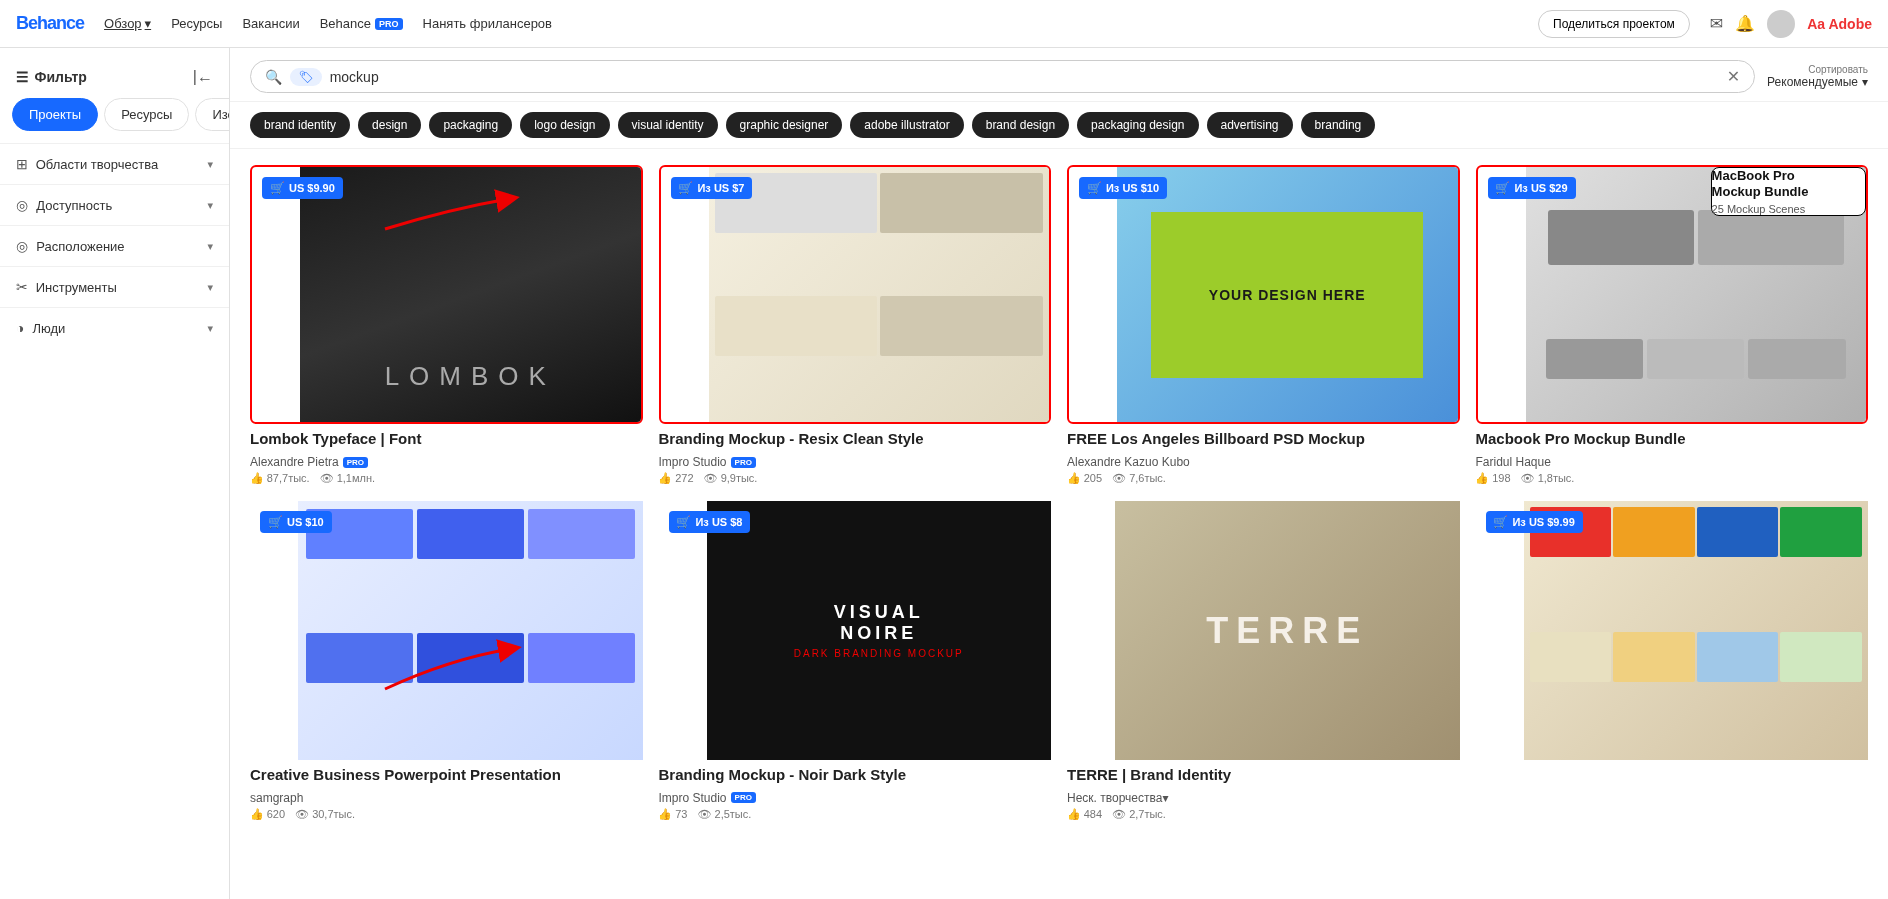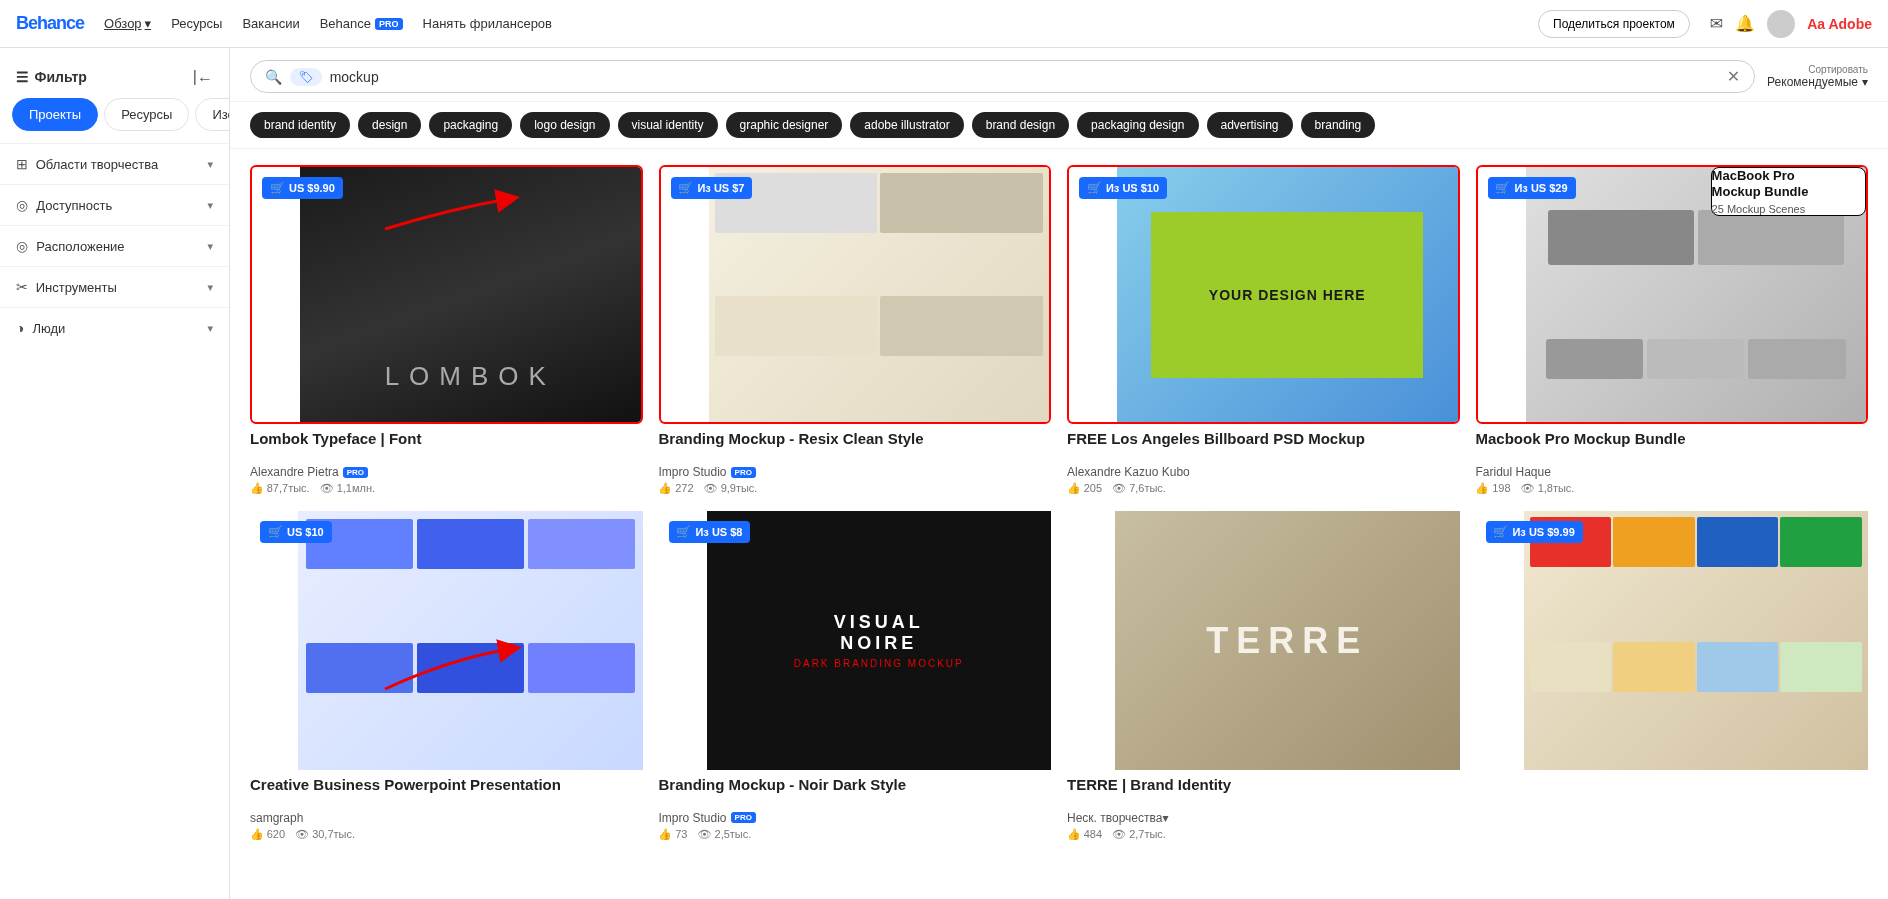--- a/index.html
+++ b/index.html
@@ -109,21 +109,21 @@
       position: absolute; top: 10px; left: 10px;
       background: #1769ff; color: #fff;
       font-size: 11px; font-weight: 700;
       padding: 4px 8px; border-radius: 4px;
       display: flex; align-items: center; gap: 4px;
       z-index: 2;
     }
     .cart-icon { font-size: 12px; }
     .project-meta { margin-top: 6px; }
     .project-title { font-size: 15px; font-weight: 600; color: #222; white-space: nowrap; overflow: hidden; text-overflow: ellipsis; }
-    .project-author { font-size: 12px; color: #555; display: flex; align-items: center; gap: 4px; margin-top: 18px; }
+    .project-author { font-size: 12px; color: #555; display: flex; align-items: center; gap: 4px; margin-top: 8px; }
     .pro-author-badge { background: #1769ff; color: #fff; font-size: 8px; font-weight: 700; padding: 1px 4px; border-radius: 3px; }
     .project-stats { display: flex; align-items: center; gap: 10px; margin-top: 3px; font-size: 11px; color: #777; }
     .stat-item { display: flex; align-items: center; gap: 3px; }
 
     
     .thumb-lombok { background: linear-gradient(135deg, #111 0%, #2a2a2a 50%, #111 100%); display: flex; align-items: flex-end; justify-content: center; padding-bottom: 20px; }
     .thumb-lombok span { color: #fff; font-size: 22px; letter-spacing: 8px; font-weight: 300; }
 
     
     .svg-arrow { position: absolute; pointer-events: none; z-index: 50; }

